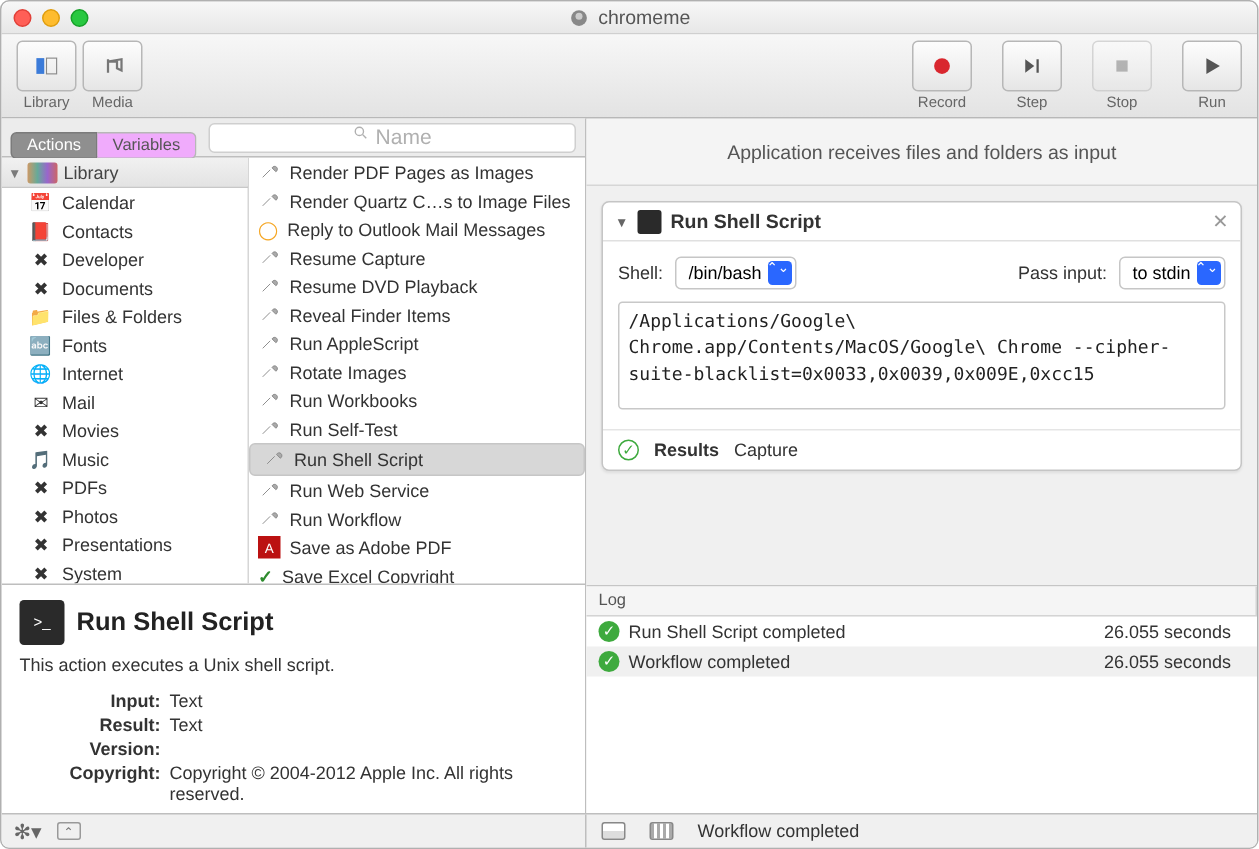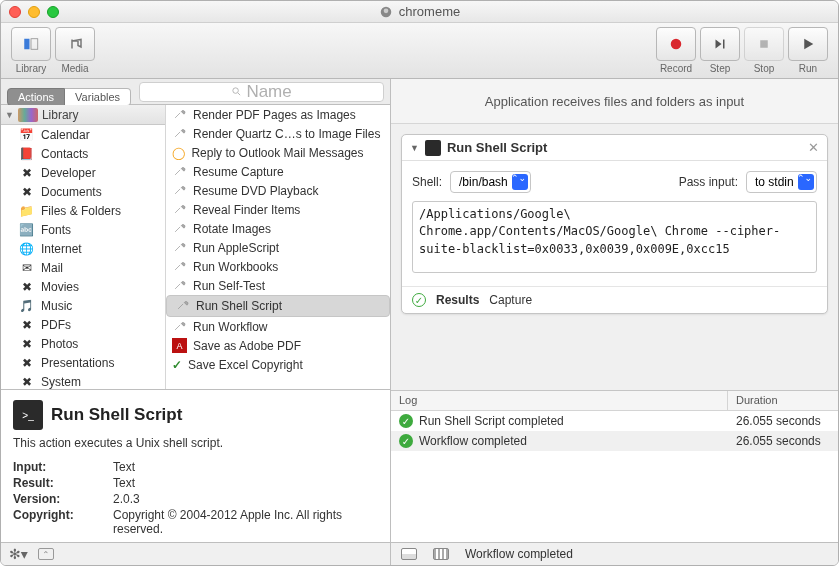--- a/index.html
+++ b/index.html
@@ -23,46 +23,46 @@
 
 .tool-btn.rec svg circle { fill: #d9272e; }
 .tool-btn.disabled { opacity: 0.5; }
 
 .main { display: flex; height: calc(100% - 22px - 56px - 23px); }
 
 .left-pane { width: 390px; border-right: 1px solid #bebebe; display: flex; flex-direction: column; }
 
 .seg-row { height: 26px; display: flex; align-items: center; padding: 2px 6px; gap: 8px; border-bottom: 1px solid #bebebe; background: #ececec; }
 .seg { display: flex; border-radius: 4px; margin-top: 11px; }
-.seg-item { font-size: 11px; padding: 2px 10px; border: 1px solid #b7b7b7; background: #ffffff; cursor: pointer; color: #555;}
+.seg-item { font-size: 11px; padding: 2px 10px; border: 1px solid #b7b7b7; background: #f0abfc; cursor: pointer; color: #555;}
 .seg-item:first-child { border-radius: 4px 0 0 4px; }
 .seg-item:last-child { border-radius: 0 4px 4px 0; border-left: 0; }
 .seg-item.active { background: #8f8f8f; color: #fff; font-weight: 500; border-color: #7b7b7b;}
-.search { flex: 1; height: 20px; border: 1px solid #cfcfcf; border-radius: 4px; background: #fff; display: flex; align-items: center; justify-content: center; color: #b0b0b0; font-size: 17px; gap: 4px; }
+.search { flex: 1; height: 20px; border: 1px solid #cfcfcf; border-radius: 4px; background: #fff; display: flex; justify-content: center; color: #b0b0b0; font-size: 14px; gap: 4px; }
 
 .tree-row { display: flex; flex: 1; min-height: 0; }
 .tree-col1 { width: 165px; border-right: 1px solid #d6d6d6; overflow-y: auto; }
 .tree-col2 { flex: 1; overflow-y: auto; }
 .tree-header { display: flex; align-items: center; gap: 4px; height: 20px; padding: 0 4px; background: linear-gradient(#f1f1f1,#e3e3e3); border-bottom: 1px solid #c8c8c8; font-size: 12px; color: #444; }
 .tree-header .tri { font-size: 9px; color: #7a7a7a; }
 .lib-icon { width: 20px; height: 14px; background: linear-gradient(90deg,#c96,#6a9,#96c,#c66); border-radius: 2px; }
 .li { display: flex; align-items: center; gap: 6px; height: 19px; padding: 0 4px 0 18px; font-size: 12px; cursor: pointer; }
 .li .ic { width: 16px; height: 16px; display: flex; align-items: center; justify-content: center; }
 .li2 { display: flex; align-items: center; gap: 6px; height: 19px; padding: 0 6px; font-size: 12px; cursor: pointer; white-space: nowrap; overflow: hidden; text-overflow: ellipsis; }
 .li2.sel { background: #d7d7d7; }
 .ic-tool svg { width: 15px; height: 15px; }
 
 .desc { border-top: 1px solid #bebebe; padding: 10px 12px 4px; background: #fff; }
 .desc-head { display: flex; align-items: center; gap: 8px; margin-bottom: 6px; }
 .desc-iconbox { width: 30px; height: 30px; background: #2a2a2a; border-radius: 3px; display: flex; align-items: center; justify-content: center; color: #fff; font-size: 10px; }
 .desc-title { font-size: 17px; font-weight: 700; color: #222; }
 .desc-text { font-size: 12px; color: #333; margin-bottom: 10px; }
 .desc-tbl { font-size: 12px; }
 .desc-tbl .row { display: flex; margin-bottom: 2px; }
-.desc-tbl .k { width: 100px; text-align: left; font-weight: 700; padding-right: 6px; }
+.desc-tbl .k { width: 100px; text-align: right; font-weight: 700; padding-right: 6px; }
 .desc-tbl .v { flex: 1; }
 
 .right-pane { flex: 1; display: flex; flex-direction: column; background: #f4f4f4; }
 .rcv { height: 45px; display: flex; align-items: center; justify-content: center; font-size: 13px; color: #555; border-bottom: 1px solid #d6d6d6; }
 .canvas { flex: 1; padding: 10px; overflow: auto; background: #f0f0f0; }
 
 .action-card { background: #fff; border: 1px solid #c5c5c5; border-radius: 5px; box-shadow: 0 1px 2px rgba(0,0,0,0.08); }
 .ac-head { display: flex; align-items: center; gap: 6px; height: 26px; padding: 0 8px; border-bottom: 1px solid #e0e0e0; }
 .ac-head .tri { font-size: 9px; color: #666; }
 .ac-head .ab { width: 16px; height: 16px; background: #2a2a2a; border-radius: 2px; }
@@ -130,21 +130,21 @@
     <div class="tool-stack">
       <div class="tool-btn">
         <svg viewBox="0 0 24 24">
             <path d="M8 6 v12 M8 8 h8 v6 l4 2 V6 z" stroke="#777" fill="none" stroke-width="2"></path>
           </svg>
       </div>
       <span class="lbl">Media</span>
     </div>
   </div>
   <div class="spacer"></div>
-  <div style="display:flex;gap:4px">
+  <div style="display:flex;gap:20px">
     <div class="tool-stack">
       <div class="tool-btn rec">
           <svg viewBox="0 0 24 24">
             <circle cx="12" cy="12" r="7"></circle>
           </svg>
         </div>
       <span class="lbl">Record</span>
     </div>
     <div class="tool-stack">
       <div class="tool-btn">
@@ -290,45 +290,51 @@
             <div class="li2">
               <span class="ic-tool"><svg viewBox="0 0 24 24">
                   <path d="M5 19 L13 11 M15 9 a3 3 0 1 1 4 4 L15 9" stroke="#888" fill="#aaa"></path>
                 </svg></span>
               <span>Reveal Finder Items</span>
             </div>
             <div class="li2">
               <span class="ic-tool"><svg viewBox="0 0 24 24">
                   <path d="M5 19 L13 11 M15 9 a3 3 0 1 1 4 4 L15 9" stroke="#888" fill="#aaa"></path>
                 </svg></span>
+              <span>Run AppleScript</span>
+            </div>
+            <div class="li2">
+              <span class="ic-tool"><svg viewBox="0 0 24 24">
+                  <path d="M5 19 L13 11 M15 9 a3 3 0 1 1 4 4 L15 9" stroke="#888" fill="#aaa"></path>
+                </svg></span>
               <span>Rotate Images</span>
             </div>
             <div class="li2">
               <span class="ic-tool"><svg viewBox="0 0 24 24">
                   <path d="M5 19 L13 11 M15 9 a3 3 0 1 1 4 4 L15 9" stroke="#888" fill="#aaa"></path>
                 </svg></span>
-              <span>Run AppleScript</span>
-            </div>
-            <div class="li2">
-              <span class="ic-tool"><svg viewBox="0 0 24 24">
-                  <path d="M5 19 L13 11 M15 9 a3 3 0 1 1 4 4 L15 9" stroke="#888" fill="#aaa"></path>
-                </svg></span>
               <span>Run Workbooks</span>
             </div>
             <div class="li2">
               <span class="ic-tool"><svg viewBox="0 0 24 24">
                   <path d="M5 19 L13 11 M15 9 a3 3 0 1 1 4 4 L15 9" stroke="#888" fill="#aaa"></path>
                 </svg></span>
               <span>Run Self-Test</span>
             </div>
             <div class="li2 sel">
               <span class="ic-tool"><svg viewBox="0 0 24 24">
                   <path d="M5 19 L13 11 M15 9 a3 3 0 1 1 4 4 L15 9" stroke="#888" fill="#aaa"></path>
                 </svg></span>
               <span>Run Shell Script</span>
+            </div>
+            <div class="li2">
+              <span class="ic-tool"><svg viewBox="0 0 24 24">
+                  <path d="M5 19 L13 11 M15 9 a3 3 0 1 1 4 4 L15 9" stroke="#888" fill="#aaa"></path>
+                </svg></span>
+              <span>Run Web Service</span>
             </div>
             <div class="li2">
               <span class="ic-tool"><svg viewBox="0 0 24 24">
                   <path d="M5 19 L13 11 M15 9 a3 3 0 1 1 4 4 L15 9" stroke="#888" fill="#aaa"></path>
                 </svg></span>
               <span>Run Workflow</span>
             </div>
             <div class="li2">
               <span class="ic" style="background:#b11;color:#fff;width:15px;height:15px;font-size:9px;display:inline-flex;align-items:center;justify-content:center">A</span>
               <span>Save as Adobe PDF</span>
@@ -351,21 +357,20 @@
           <div class="row">
             <div class="k">Input:</div>
             <div class="v">Text</div>
           </div>
           <div class="row">
             <div class="k">Result:</div>
             <div class="v">Text</div>
           </div>
           <div class="row">
             <div class="k">Version:</div>
-            <div class="v">2.0.3</div>
           </div>
           <div class="row">
             <div class="k">Copyright:</div>
             <div class="v">Copyright © 2004-2012 Apple Inc.  All rights reserved.</div>
           </div>
         </div>
     </div>
   </div>
 
   <div class="right-pane">
@@ -392,21 +397,20 @@
           <span class="chk">✓</span>
           <span class="bold">Results</span>
           <span>Capture</span>
         </div>
       </div>
     </div>
 
     <div class="log">
       <div class="log-head">
         <div class="c1">Log</div>
-        <div class="c2">Duration</div>
       </div>
       <div id="log-rows">
           <div class="log-row">
             <div class="c1">
               <span class="ok-dot">✓</span>
               <span>Run Shell Script completed</span>
             </div>
             <div class="c2">26.055 seconds</div>
           </div>
           <div class="log-row alt">

